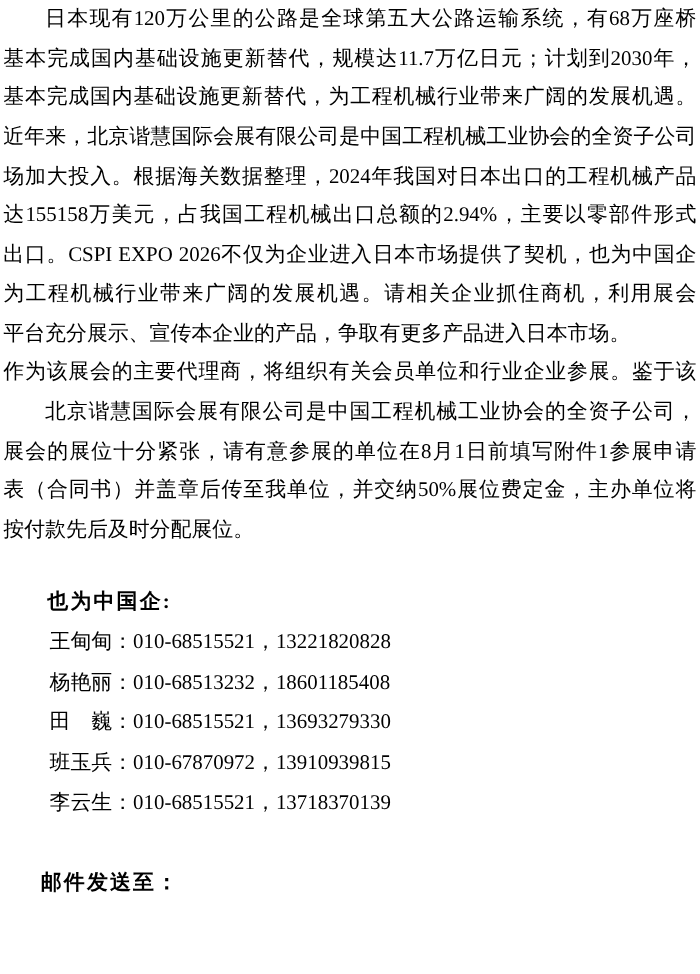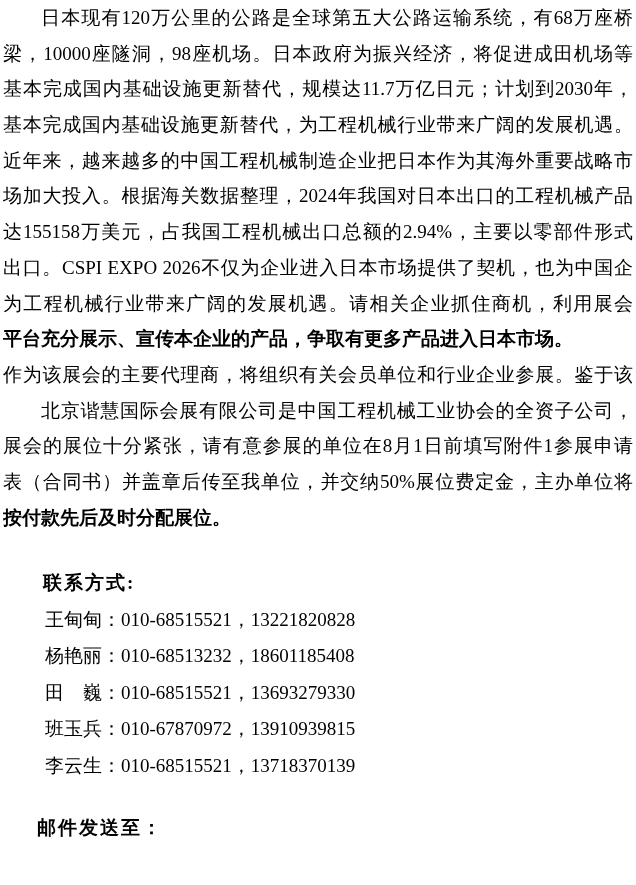--- a/index.html
+++ b/index.html
@@ -17,62 +17,61 @@
   }
   .para .line {
     line-height: 35.7px;
     height: 35.7px;
     text-align: justify;
     text-align-last: justify;
     overflow: hidden;
     white-space: normal;
   }
   .para .line.first { text-indent: 38px; }
-  .para .line.last { text-align-last: left; font-weight: bold; }
+  .para .line.last { text-align-last: left; }
   .heading {
     font-weight: bold;
     line-height: 36.5px;
     height: 36.5px;
     letter-spacing: 2px;
   }
   .contact-heading { margin-top: 30px; padding-left: 40px; }
   .contact-list .contact-row {
     line-height: 36.5px;
     height: 36.5px;
     padding-left: 42px;
   }
-  .mail-heading { margin-top: 26px; padding-left: 34px; }
+  .mail-heading { margin-top: 36px; padding-left: 34px; }
 </style>
 </head>
 <body>
 
 <div class="page">
   <div id="paragraphs">
       <div class="para">
         <div class="line first">日本现有120万公里的公路是全球第五大公路运输系统，有68万座桥</div>
-        <div class="line">梁，10000座隧洞，98座机场。日本政府为振兴经济，将促进成田机场等</div>
         <div class="line">基本完成国内基础设施更新替代，规模达11.7万亿日元；计划到2030年，</div>
         <div class="line">基本完成国内基础设施更新替代，为工程机械行业带来广阔的发展机遇。</div>
-        <div class="line">近年来，越来越多的中国工程机械制造企业把日本作为其海外重要战略市</div>
+        <div class="line">近年来，北京谐慧国际会展有限公司是中国工程机械工业协会的全资子公司</div>
         <div class="line">场加大投入。根据海关数据整理，2024年我国对日本出口的工程机械产品</div>
         <div class="line">达155158万美元，占我国工程机械出口总额的2.94%，主要以零部件形式</div>
         <div class="line">出口。CSPI EXPO 2026不仅为企业进入日本市场提供了契机，也为中国企</div>
         <div class="line">为工程机械行业带来广阔的发展机遇。请相关企业抓住商机，利用展会</div>
         <div class="line last">平台充分展示、宣传本企业的产品，争取有更多产品进入日本市场。</div>
       </div>
       <div class="para">
         <div class="line">作为该展会的主要代理商，将组织有关会员单位和行业企业参展。鉴于该</div>
         <div class="line first">北京谐慧国际会展有限公司是中国工程机械工业协会的全资子公司，</div>
         <div class="line">展会的展位十分紧张，请有意参展的单位在8月1日前填写附件1参展申请</div>
         <div class="line">表（合同书）并盖章后传至我单位，并交纳50%展位费定金，主办单位将</div>
         <div class="line last">按付款先后及时分配展位。</div>
       </div>
     </div>
 
-  <div class="heading contact-heading">联系方式:</div>
+  <div class="heading contact-heading">也为中国企:</div>
 
   <div id="contact-list" class="contact-list">
       <div class="contact-row"><span>王甸甸：</span><span>010-68515521，13221820828</span></div>
       <div class="contact-row"><span>杨艳丽：</span><span>010-68513232，18601185408</span></div>
       <div class="contact-row"><span>田　巍：</span><span>010-68515521，13693279330</span></div>
       <div class="contact-row"><span>班玉兵：</span><span>010-67870972，13910939815</span></div>
       <div class="contact-row"><span>李云生：</span><span>010-68515521，13718370139</span></div>
     </div>
 
   <div class="heading mail-heading">邮件发送至：</div>

